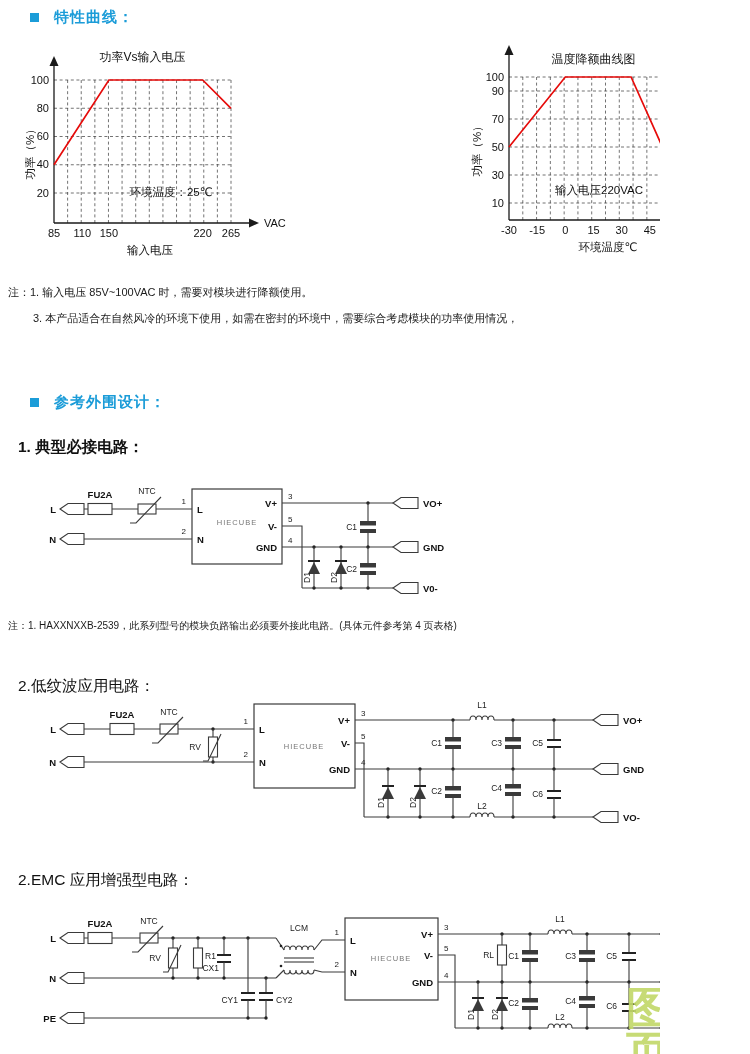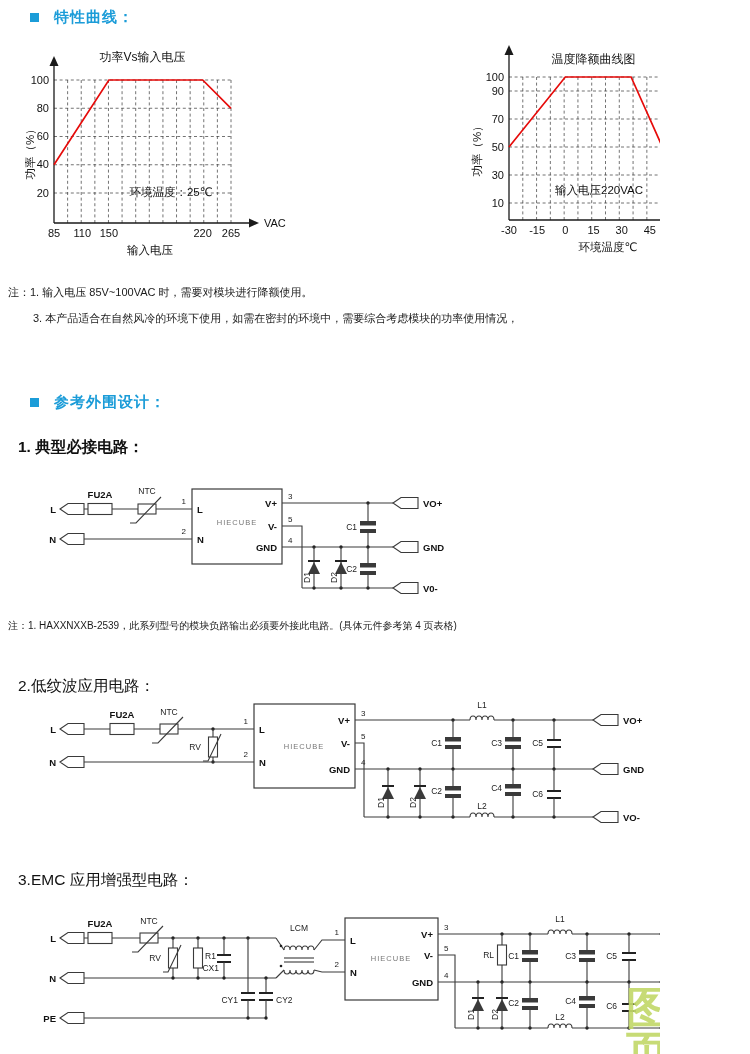--- a/index.html
+++ b/index.html
@@ -360,21 +360,21 @@
     <g>
       <polygon class="comp" points="593,79 601,73.5 618,73.5 618,84.5 601,84.5"></polygon>
       <text class="lblb" x="623" y="82.5">GND</text>
     </g>
     <g>
       <polygon class="comp" points="593,127 601,121.5 618,121.5 618,132.5 601,132.5"></polygon>
       <text class="lblb" x="623" y="130.5">VO-</text>
     </g>
   </svg>
 
-  <div class="abs subhead" style="left:18px;top:870px;">3.EMC 应用增强型电路：</div>
+  <div class="abs subhead" style="left:18px;top:870px;">2.EMC 应用增强型电路：</div>
 
   <svg class="abs" style="left:0;top:905px;" width="750" height="149" viewBox="0 0 750 149">
     <g>
       <text class="lblb" x="56" y="36.5" text-anchor="end">L</text>
       <polygon class="comp" points="60,33 68,27.5 84,27.5 84,38.5 68,38.5"></polygon>
     </g>
     <line class="w" x1="84" y1="33" x2="276" y2="33"></line>
     <g>
       <rect class="comp" x="88" y="27.5" width="24" height="11"></rect>
       <text class="lblb" x="100" y="22" text-anchor="middle">FU2A</text>

